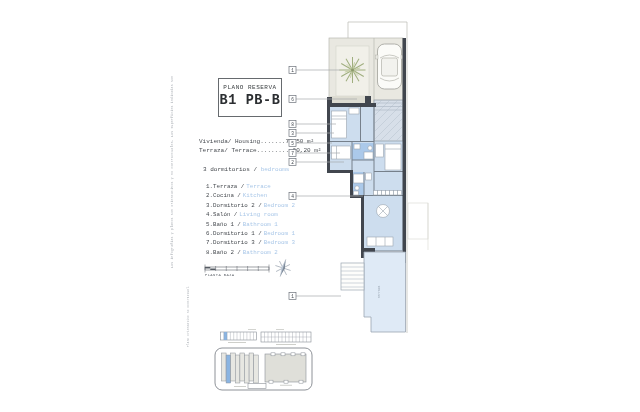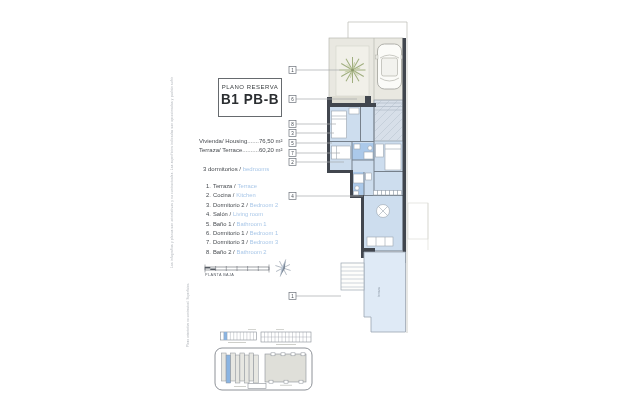--- a/index.html
+++ b/index.html
@@ -1,17 +1,17 @@
 <!DOCTYPE html>
 <html><head>
 <meta charset="utf-8">
 <style>
   html,body{margin:0;padding:0;background:#ffffff;}
   #sheet{position:relative;width:640px;height:412px;background:#ffffff;overflow:hidden;
-         font-family:Liberation Sans, sans-serif;color:#474b50;}
+         font-family:Liberation Mono, monospace;color:#474b50;}
   .abs{position:absolute;}
   
   .title-box{left:218px;top:78px;width:62px;height:37px;border:1px solid #666a6e;text-align:center;}
   .title-label{font-size:6px;letter-spacing:.5px;margin-top:5px;color:#3c4043;}
   .title-code{font-size:13.5px;font-weight:900;letter-spacing:.6px;margin-top:2px;color:#2b2e31;
               transform:scaleY(1.08);}
   
   .areas{left:199px;top:137px;width:100px;font-size:6px;line-height:9px;color:#474b50;white-space:nowrap;}
   
   .bedrooms{left:203px;top:166px;font-size:6px;white-space:nowrap;}

